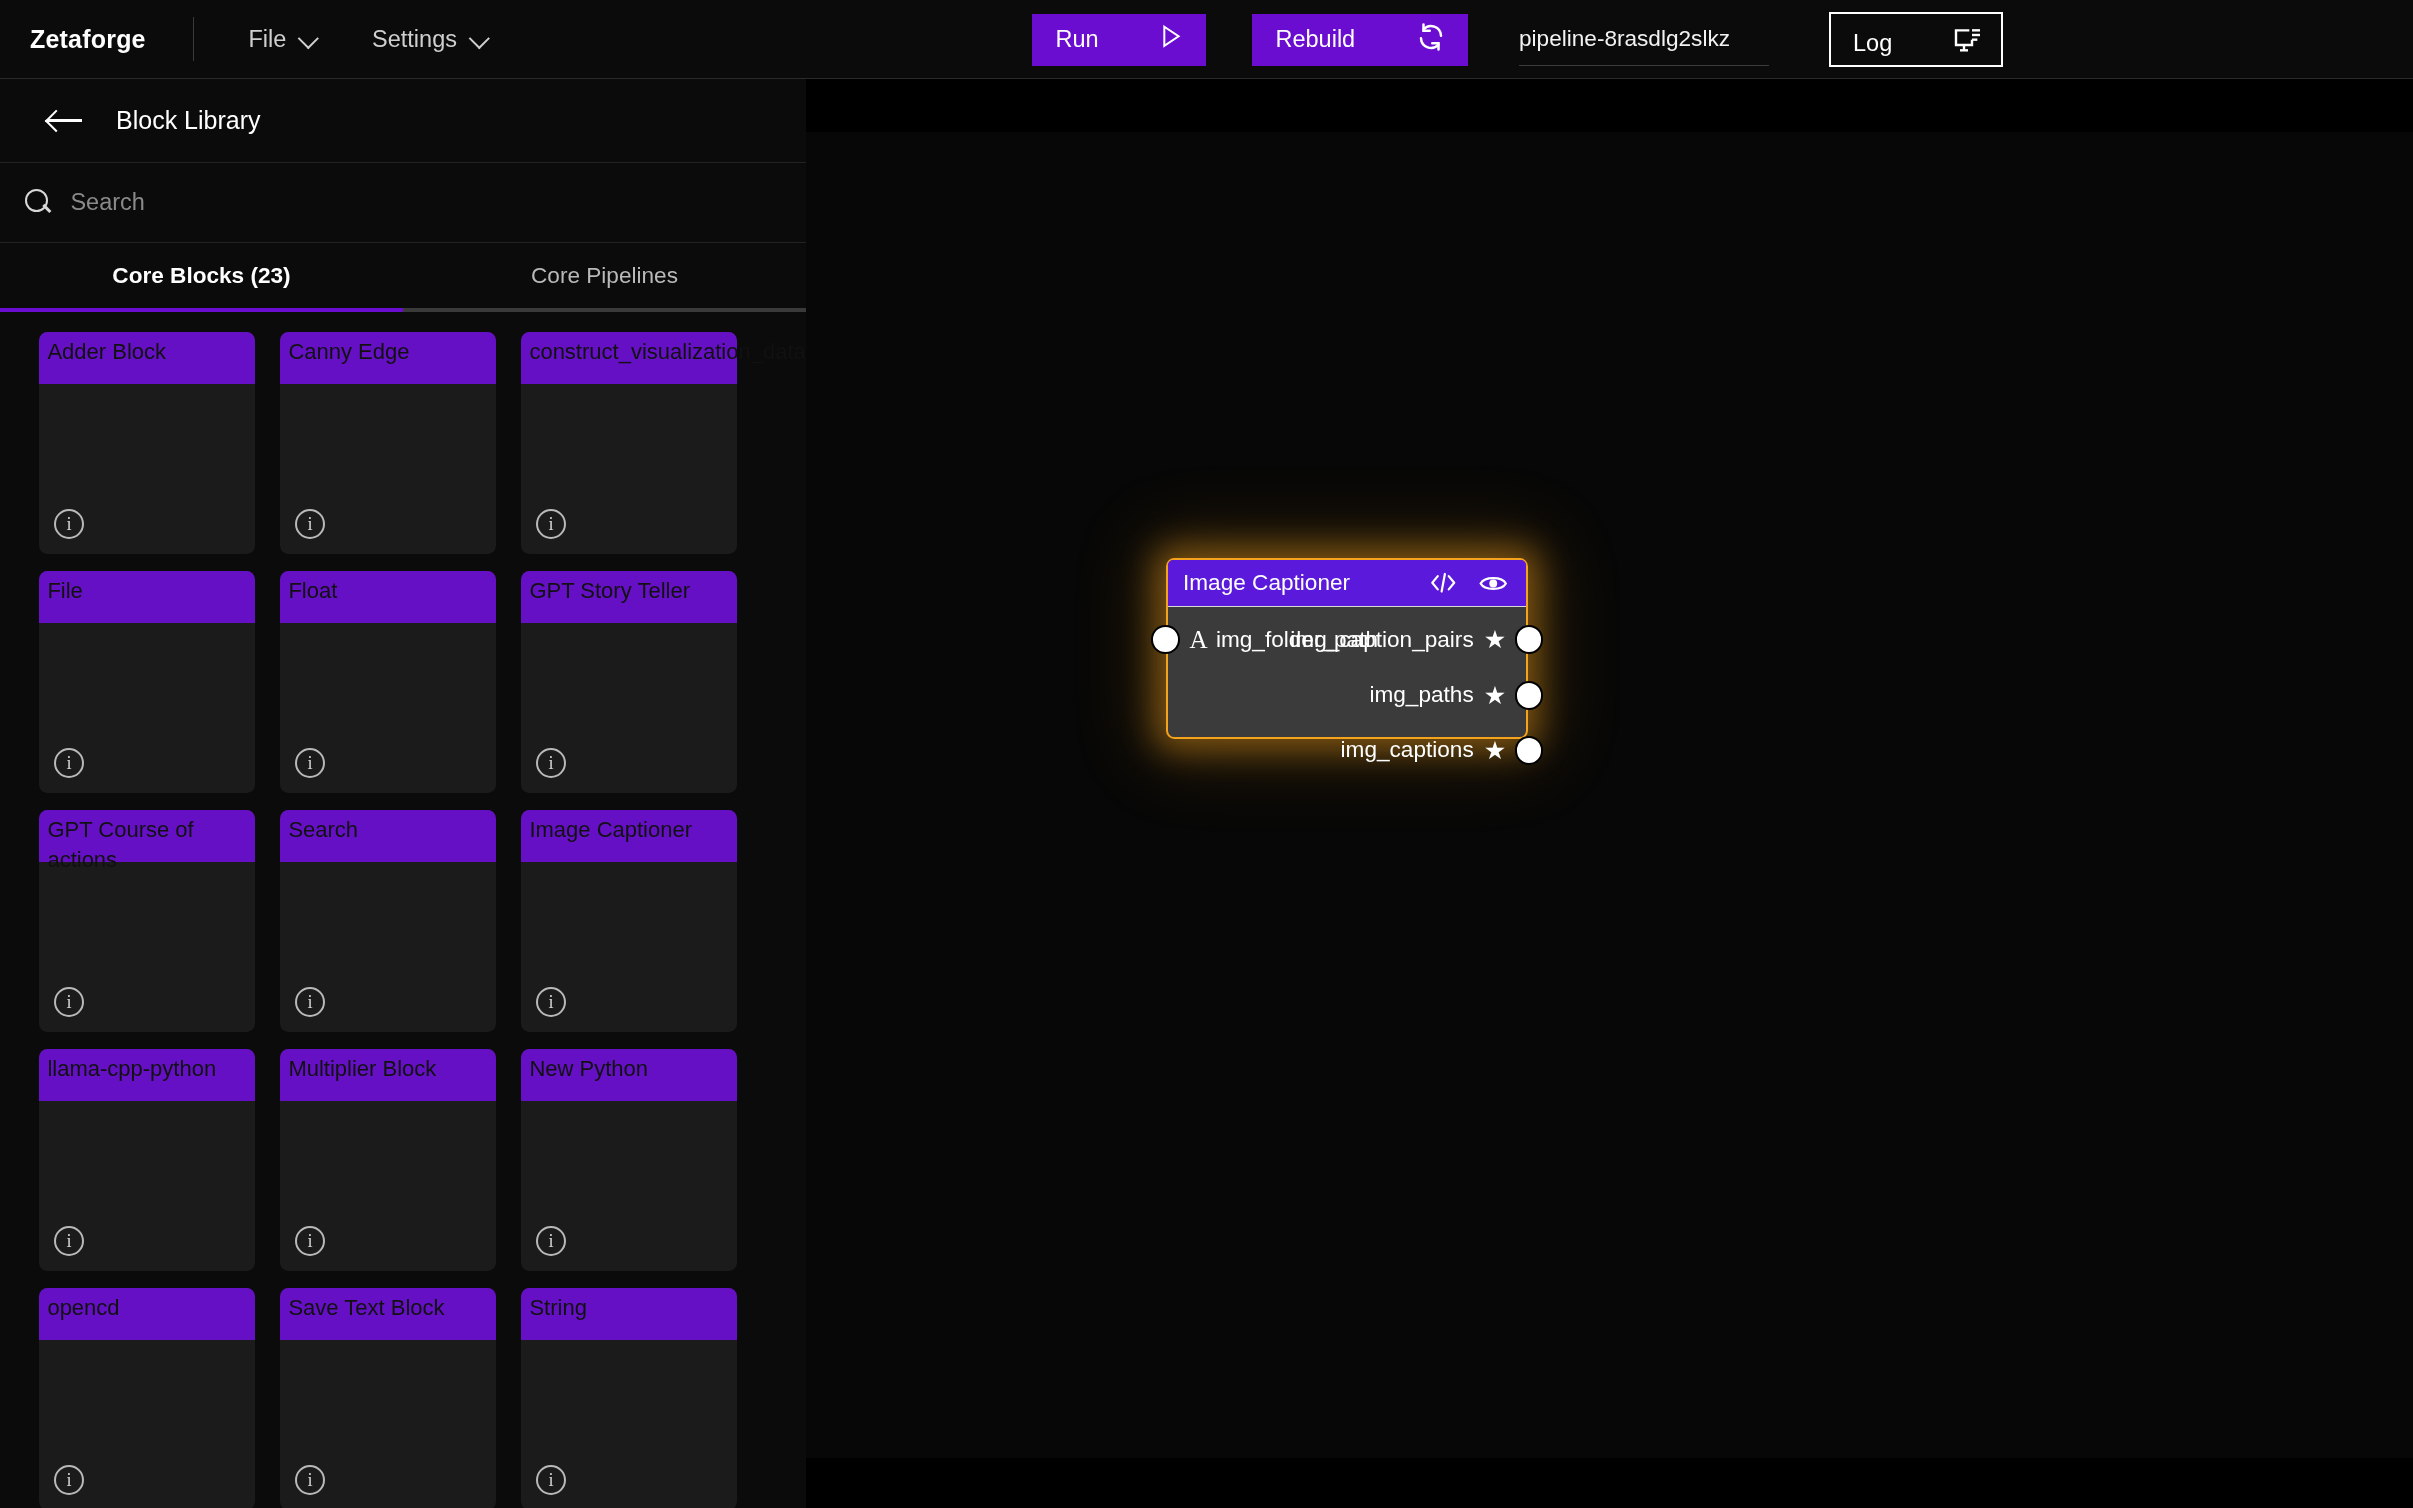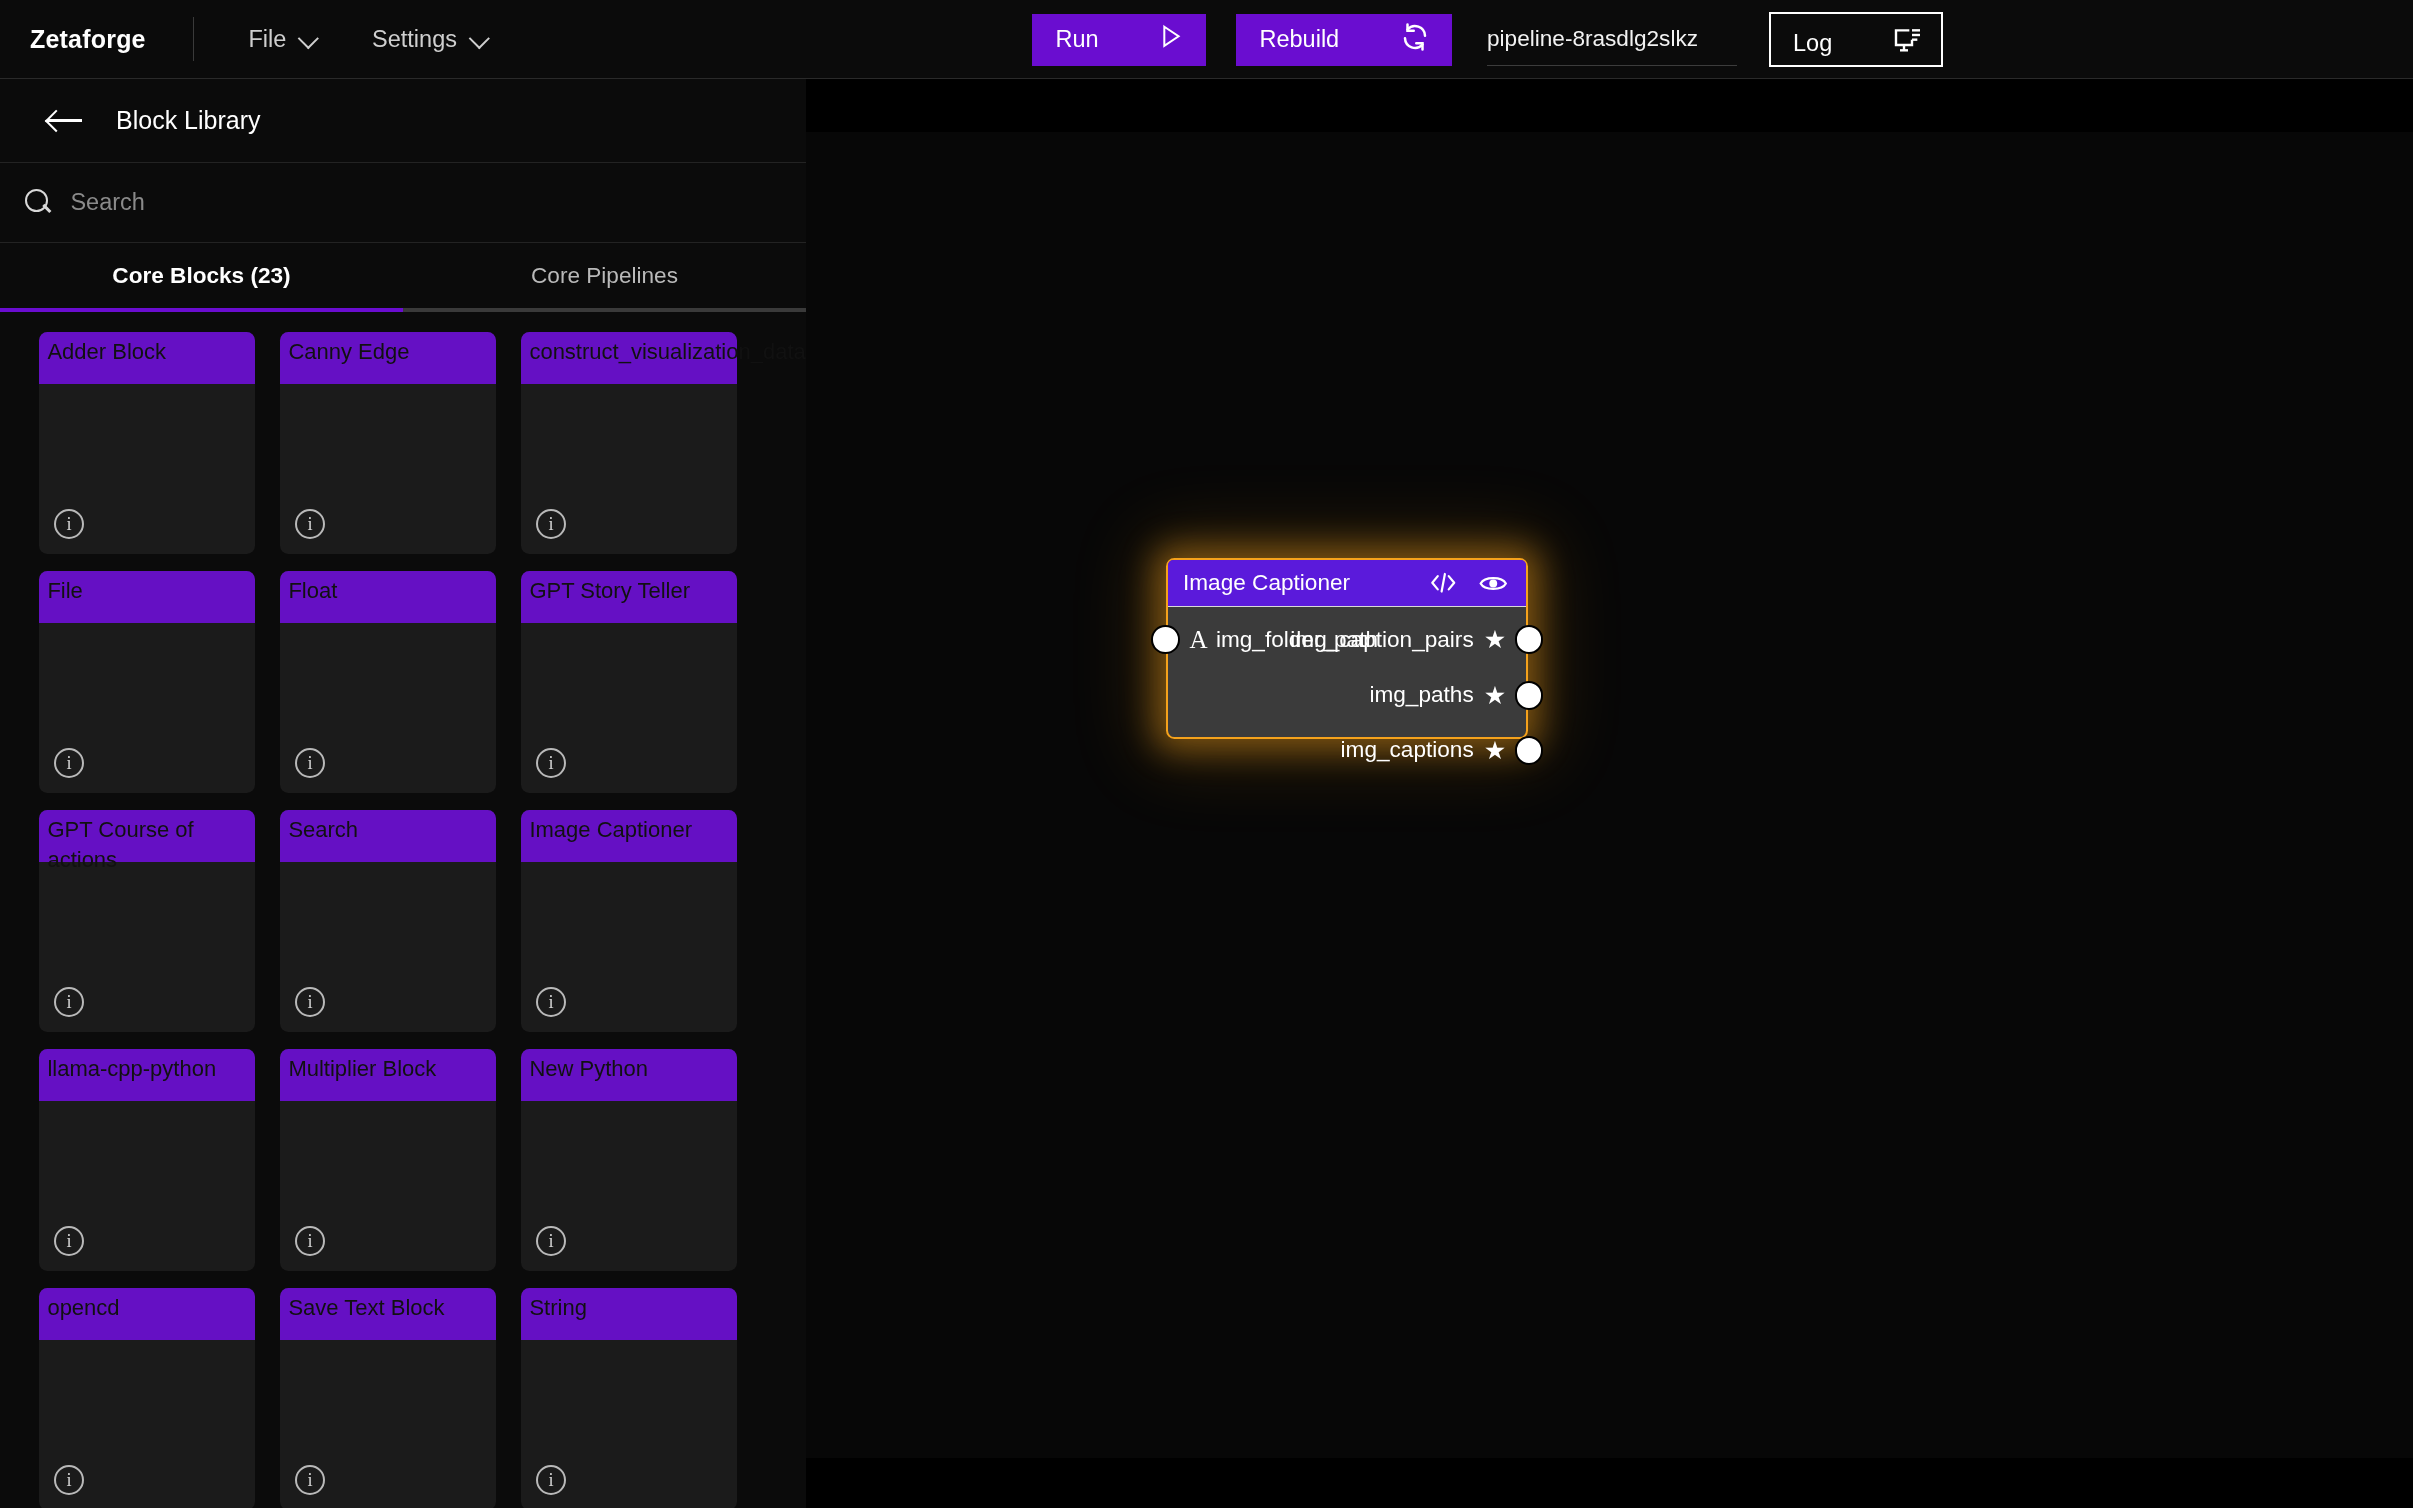--- a/index.html
+++ b/index.html
@@ -29,39 +29,39 @@
   }
   .chev { display:inline-block; width: 18.4px; height: 18.4px; position: relative; }
   .chev::before {
     content:""; position:absolute; left:1.7px; top:1.7px;
     width: 12.6px; height: 12.6px;
     border-right: 2.5px solid #cfcfcf; border-bottom: 2.5px solid #cfcfcf;
     transform: rotate(45deg);
   }
   .topbar-right {
     position: absolute; left: 1032px; top: 0; height: 79px;
-    display: flex; align-items: center; gap: 0;
+    display: flex; align-items: center; gap: 16px;
   }
   .btn-primary {
     width: 174px; height: 52px; background: #6a0dd0; border: none;
     color: #ffffff; font-size: 23.5px;
     display: flex; align-items: center; justify-content: space-between;
     padding: 0 22px 0 23.5px; cursor: pointer;
     font-family: "Liberation Sans", sans-serif;
   }
   .btn-rebuild { margin-left: 30px; width: 216px; }
   .pipeline-field {
     margin-left: 35px; width: 250px; height: 52px;
     display: flex; align-items: center;
     border-bottom: 1.7px solid #3c3c3c;
     color: #f2f2f2; font-size: 22.6px;
     background: transparent; cursor: text;
   }
   .btn-log {
-    margin-left: 32px; width: 174px; height: 55px;
+    margin-left: 44px; width: 174px; height: 55px;
     background: #0b0b0b; border: 2.5px solid #ffffff;
     color: #ffffff; font-size: 23.5px;
     display: flex; align-items: center; justify-content: space-between;
     padding: 8px 17px 0 22px; cursor: pointer;
     font-family: "Liberation Sans", sans-serif;
   }
 
   
   .sidebar {
     position: absolute; left: 0; top: 79px; width: 806px; height: 1430px;

